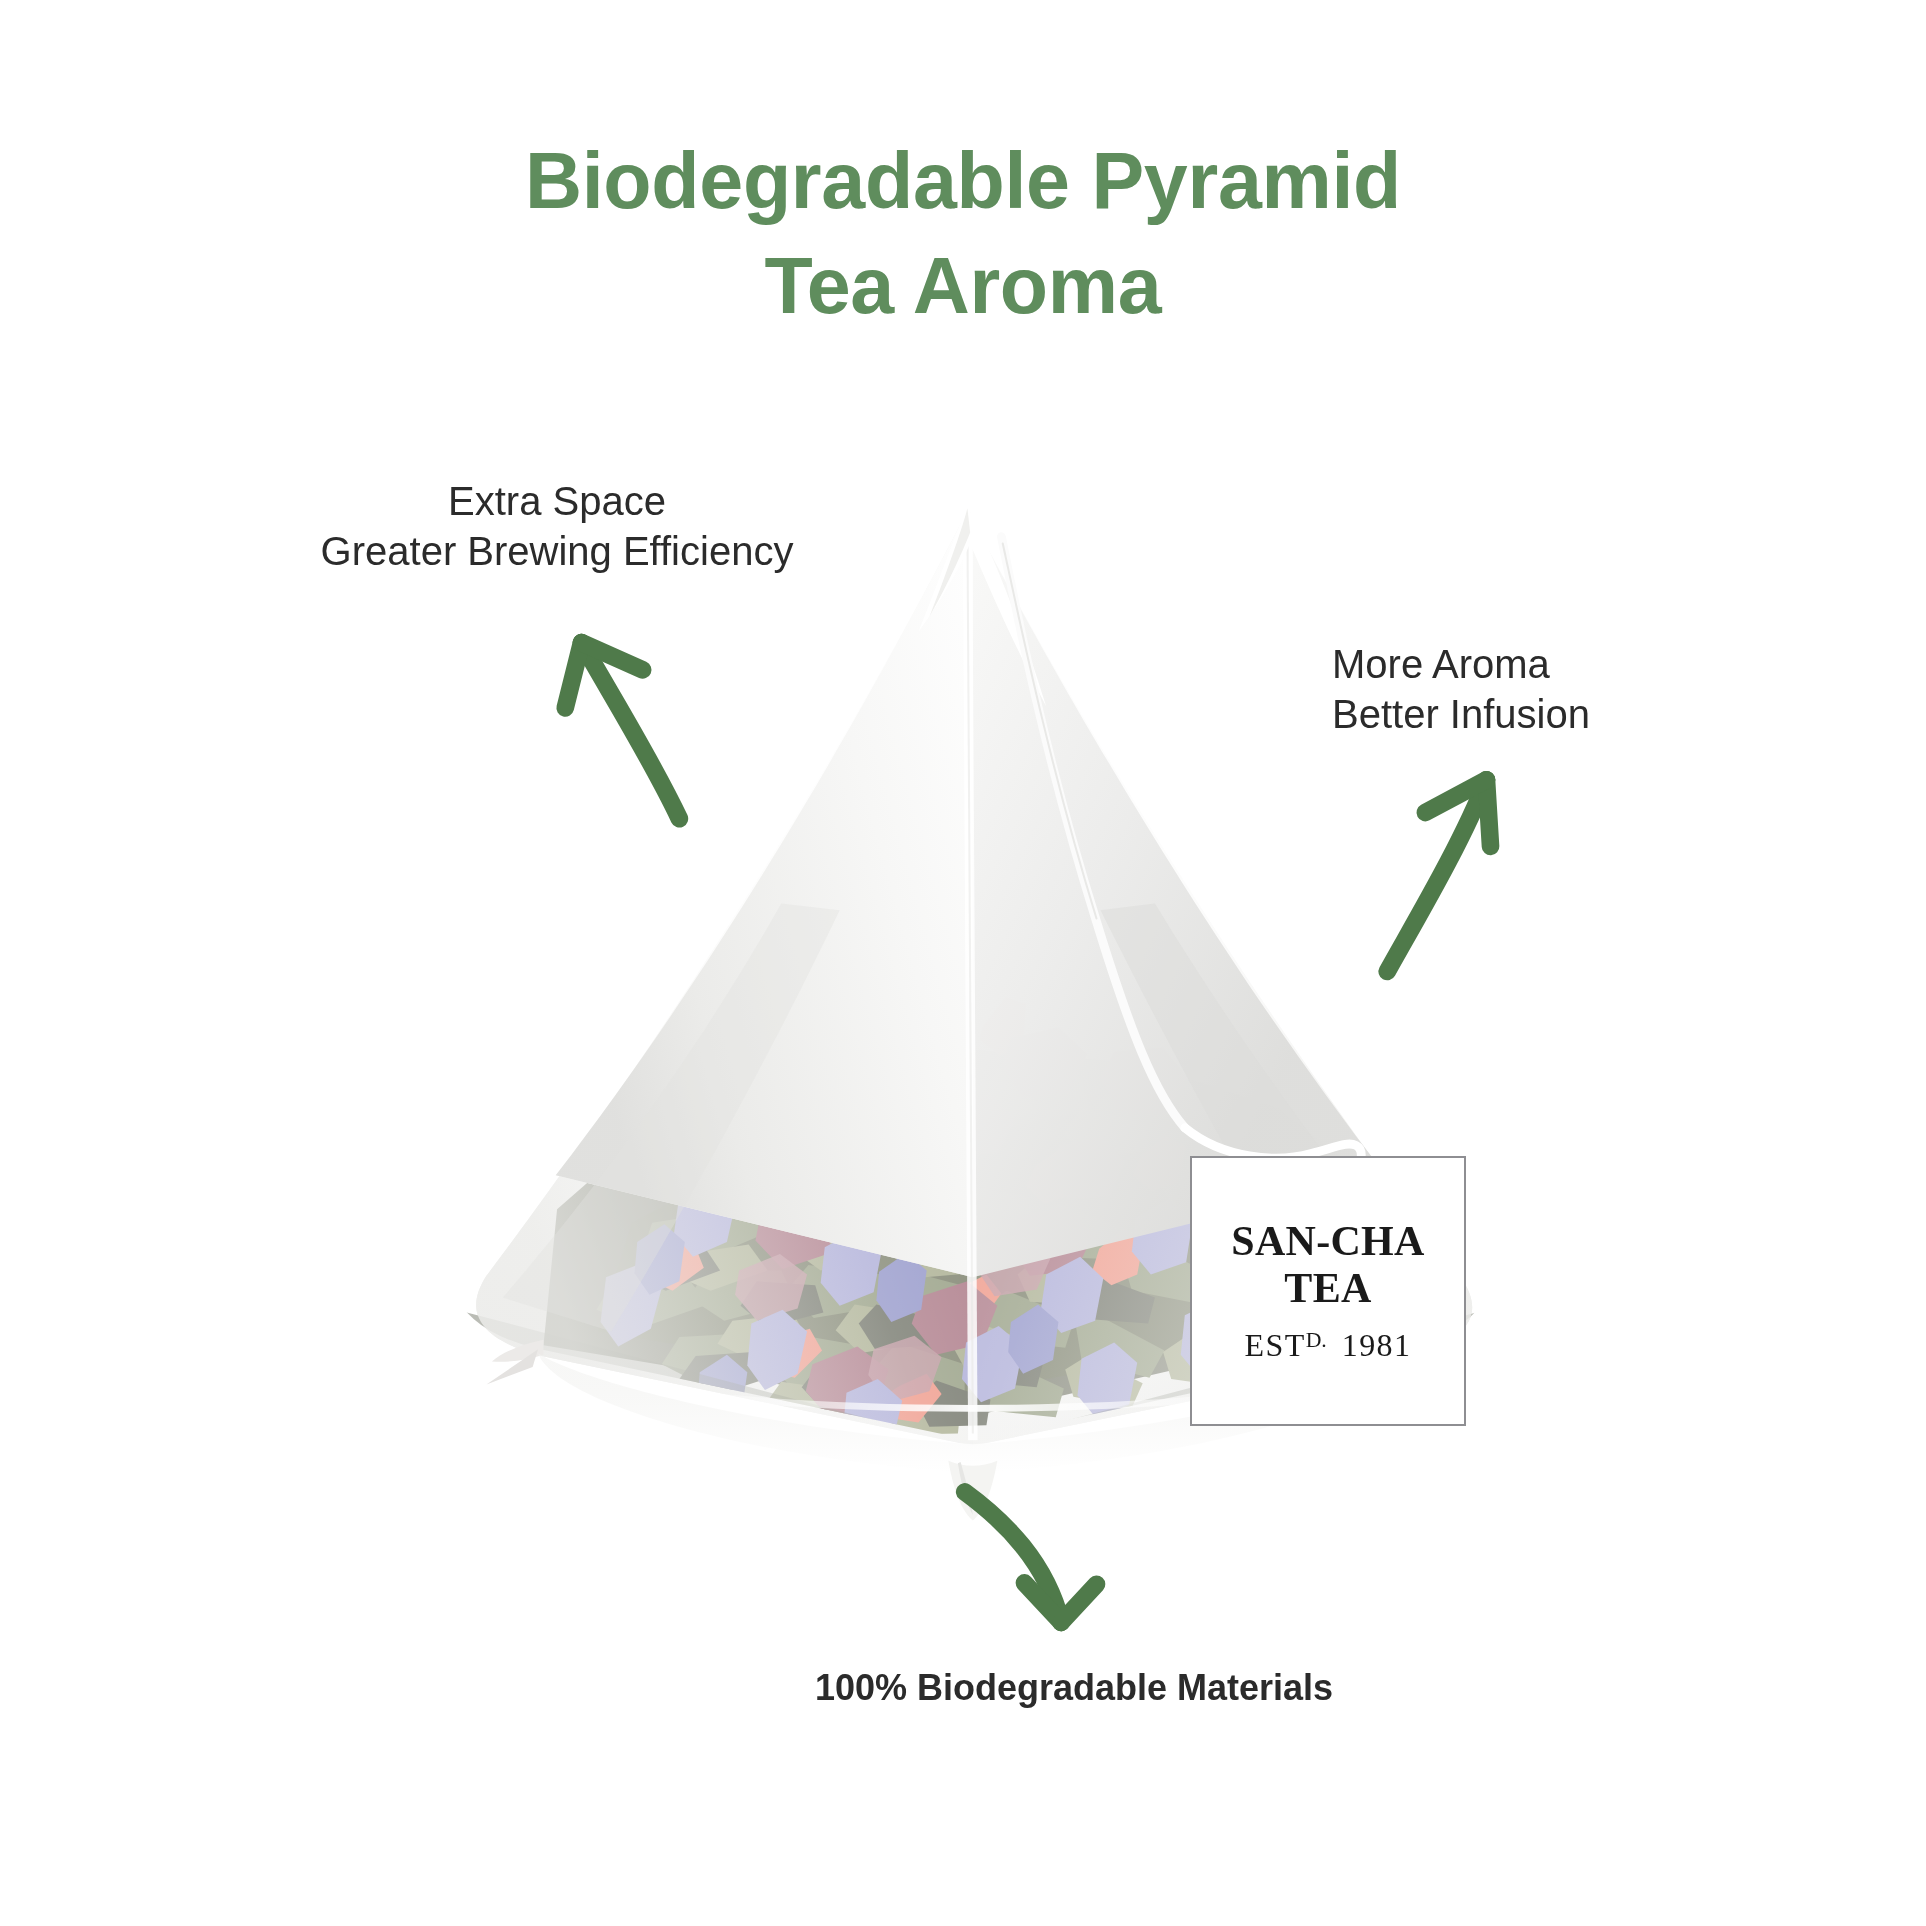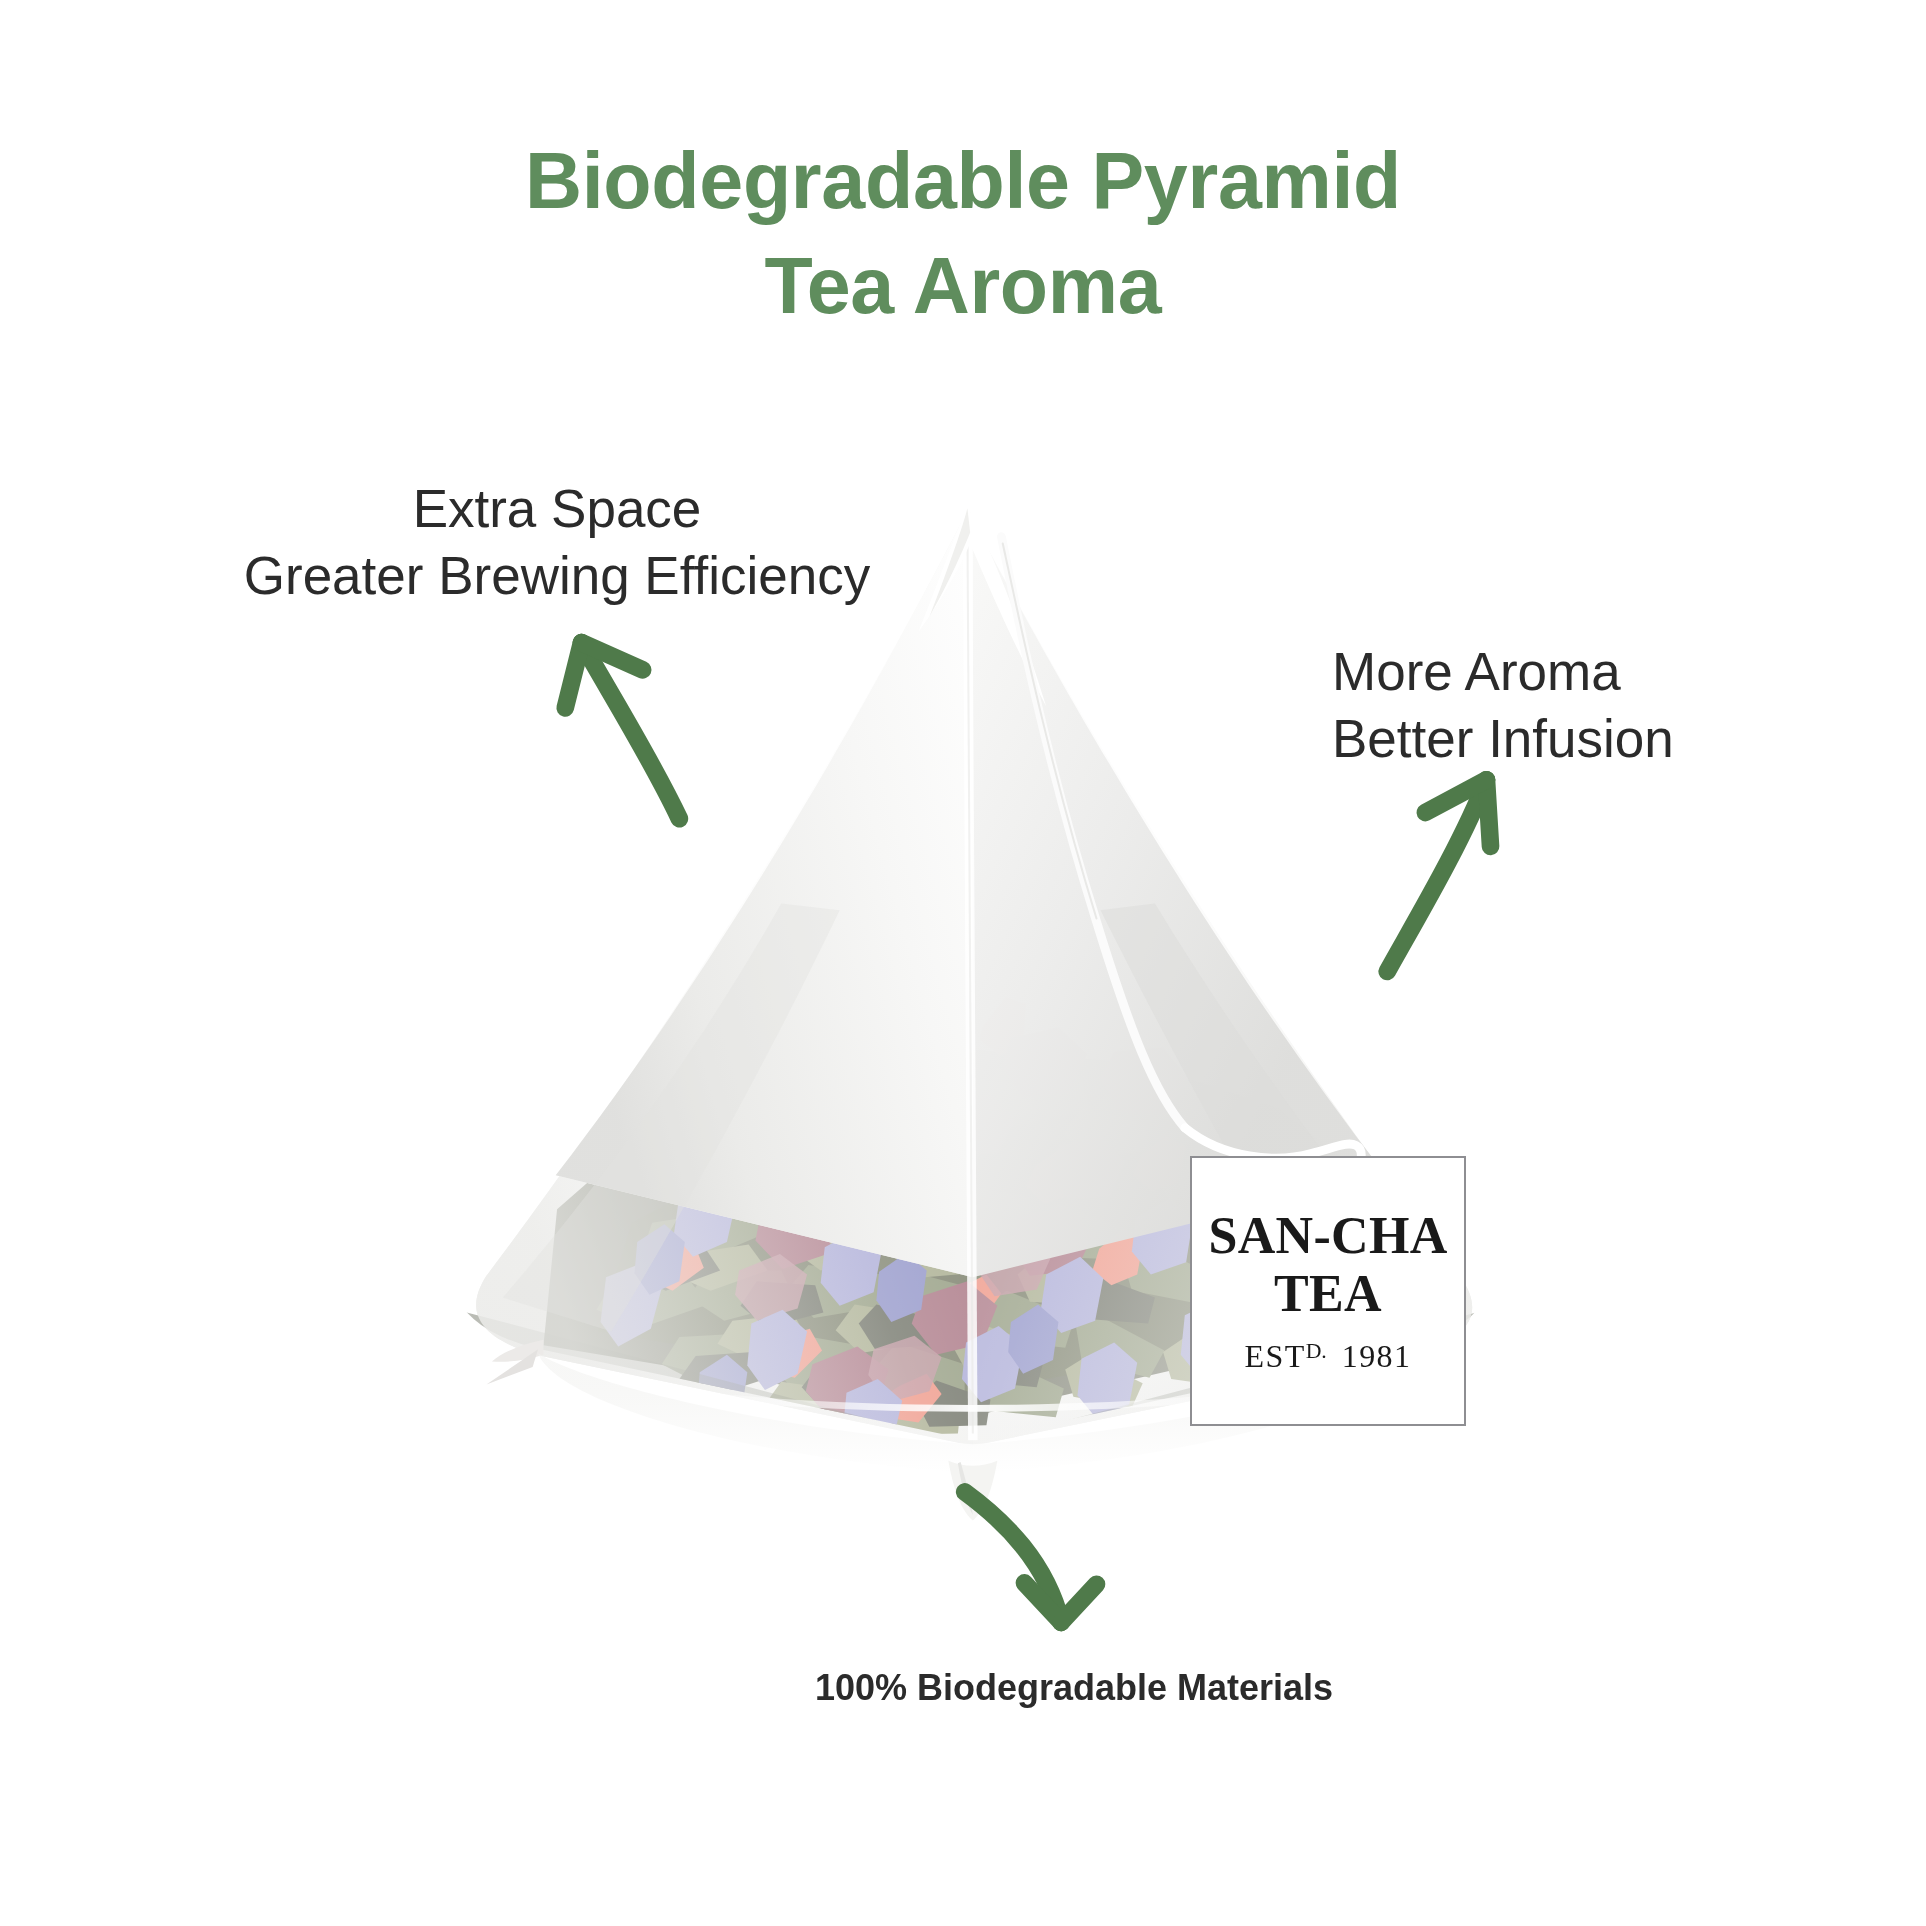--- a/index.html
+++ b/index.html
@@ -30,21 +30,21 @@
     font-weight: bold;
     line-height: 1.33;
     letter-spacing: -0.3px;
   }
   #title .line { display: block; }
 
   
   .callout {
     position: absolute;
     color: #2b2b2b;
-    font-size: 53px;
+    font-size: 40px;
     font-weight: 500;
     line-height: 1.26;
     white-space: nowrap;
   }
   .callout .line { display: block; }
 
   #callout-left {
     left: 207px;
     top: 476px;
     width: 700px;
@@ -84,21 +84,21 @@
     border: 2px solid #8e8e92;
     box-sizing: border-box;
     display: flex;
     flex-direction: column;
     align-items: center;
     justify-content: center;
     font-family: "Liberation Serif", serif;
     color: #1a1a1a;
   }
   #tag .brand {
-    font-size: 52px;
+    font-size: 42px;
     font-weight: bold;
     line-height: 1.12;
     letter-spacing: 0.3px;
     text-align: center;
   }
   #tag .estd {
     margin-top: 15px;
     font-size: 32px;
     letter-spacing: 1.4px;
     white-space: nowrap;

